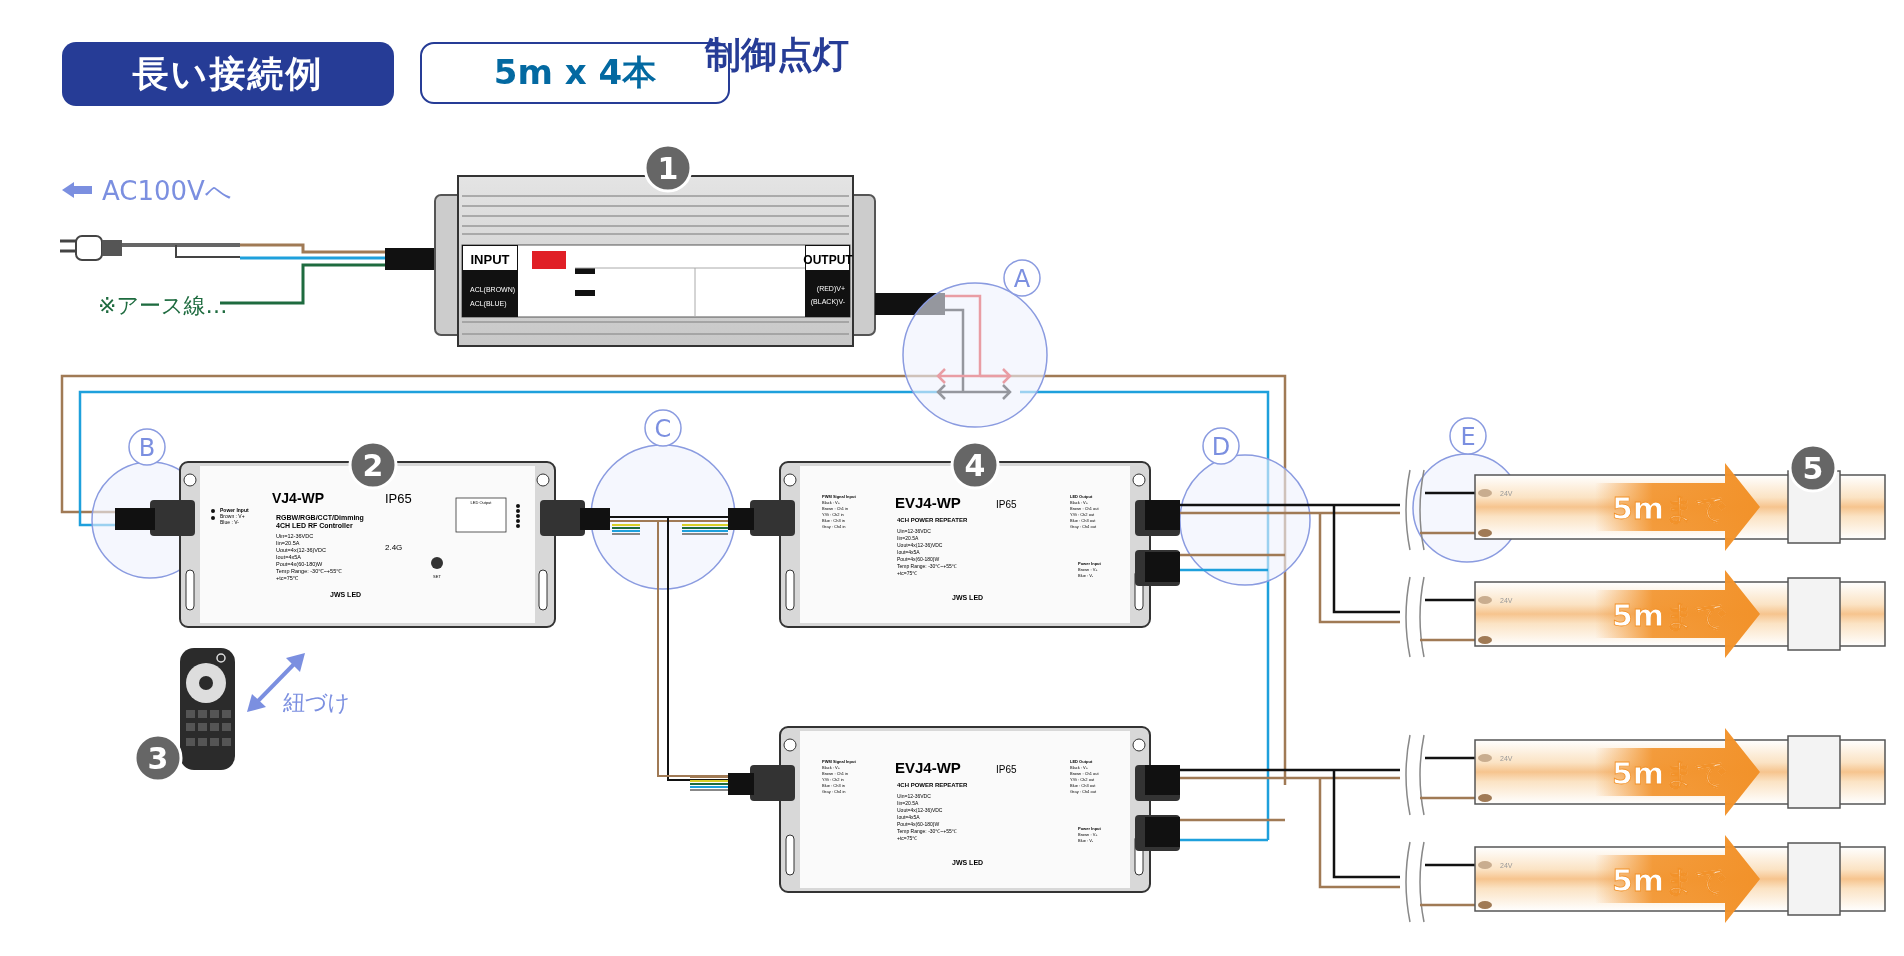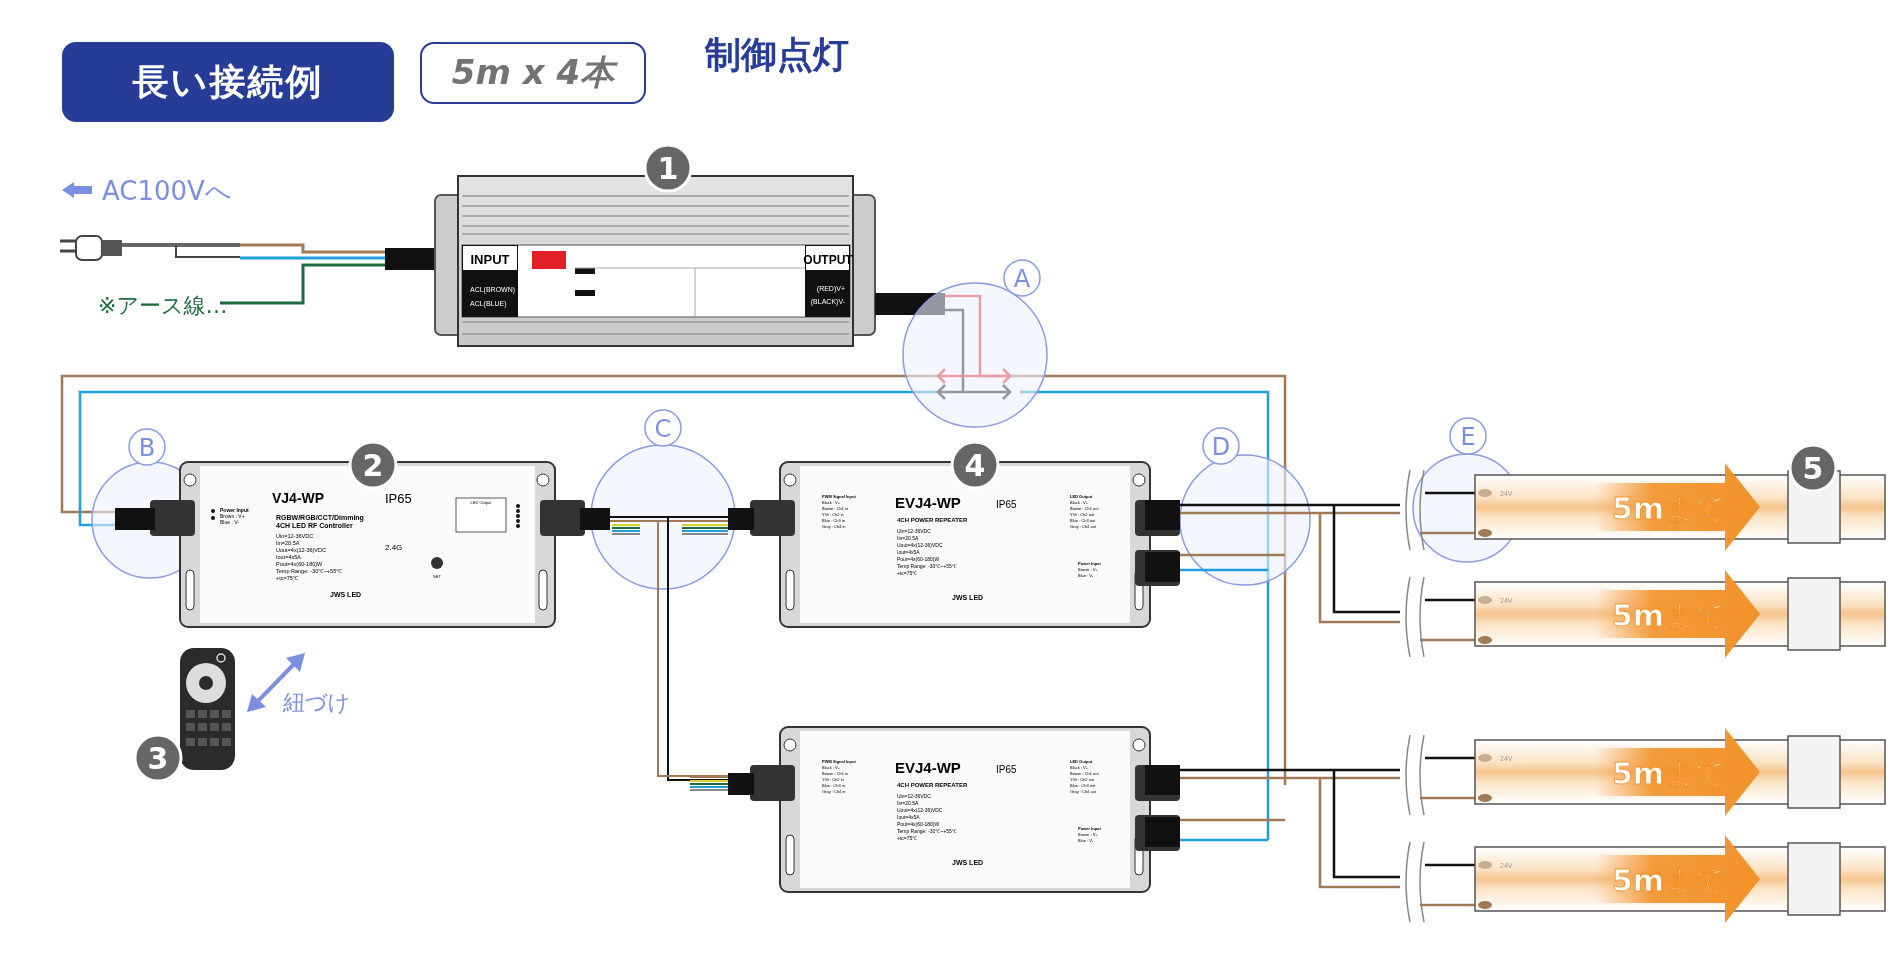--- a/index.html
+++ b/index.html
@@ -1,18 +1,18 @@
 <!DOCTYPE html>
 <html><head>
 <meta charset="utf-8">
 <style>
   html,body{margin:0;padding:0;background:#fff;}
   body{width:1904px;height:956px;position:relative;overflow:hidden;font-family:"DejaVu Sans",sans-serif;}
-  .badge-main{position:absolute;left:62px;top:42px;width:332px;height:80px;border-radius:14px;background:#263c96;color:#fff;font-size:36px;font-weight:bold;display:flex;align-items:center;justify-content:center;letter-spacing:2px;}
-  .badge-sub{position:absolute;left:420px;top:42px;width:226px;height:62px;border-radius:14px;border:2px solid #263c96;color:#737373;font-size:34px;font-weight:bold;display:flex;align-items:center;justify-content:center;box-sizing:border-box;font-style:italic;}
+  .badge-main{position:absolute;left:62px;top:42px;width:332px;height:64px;border-radius:14px;background:#263c96;color:#fff;font-size:36px;font-weight:bold;display:flex;align-items:center;justify-content:center;letter-spacing:2px;}
+  .badge-sub{position:absolute;left:420px;top:42px;width:310px;height:62px;border-radius:14px;border:2px solid #263c96;color:#0369a1;font-size:34px;font-weight:bold;display:flex;align-items:center;justify-content:center;box-sizing:border-box;}
   .badge-text{position:absolute;left:705px;top:31px;font-size:36px;font-weight:bold;color:#263c96;}
   svg#diagram{position:absolute;left:0;top:0;}
   .lbl{font-family:"DejaVu Sans",sans-serif;}
   .mono{font-family:"Liberation Sans",sans-serif;}
 </style>
 </head>
 <body>
 
 <div class="badge-main">長い接続例</div>
 <div class="badge-sub">5m x 4本</div>

